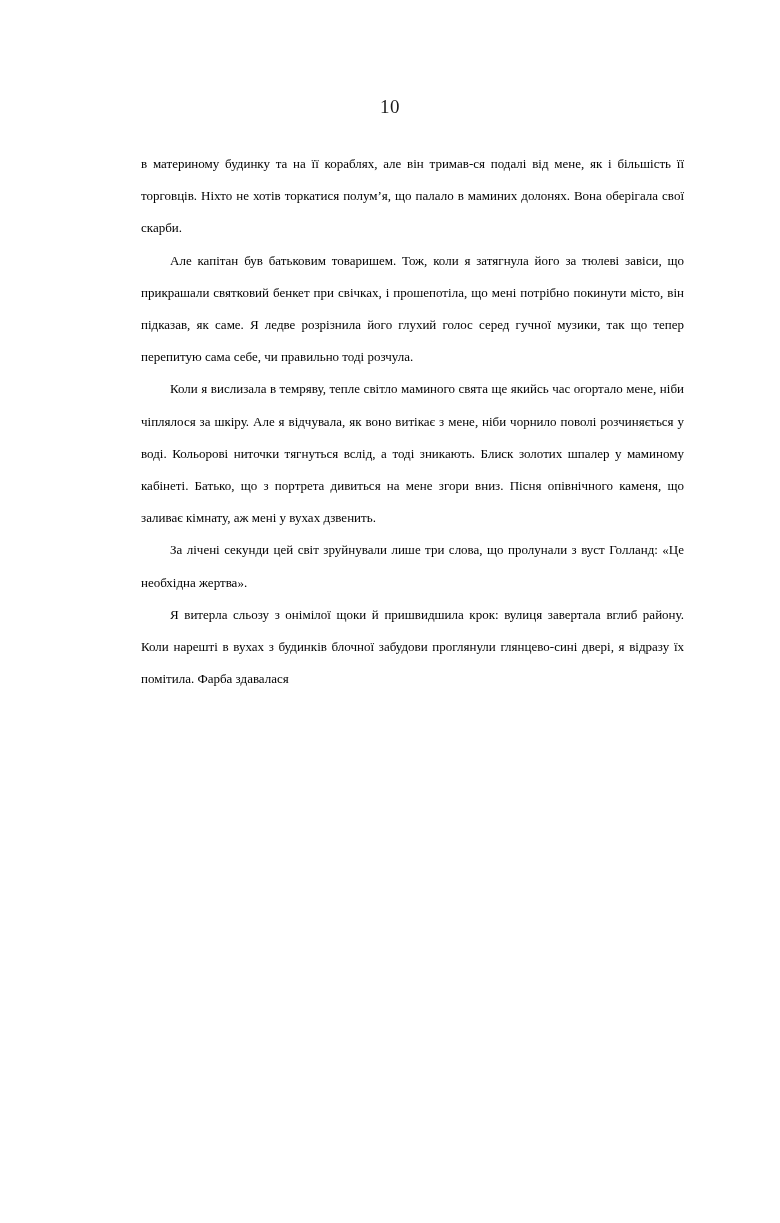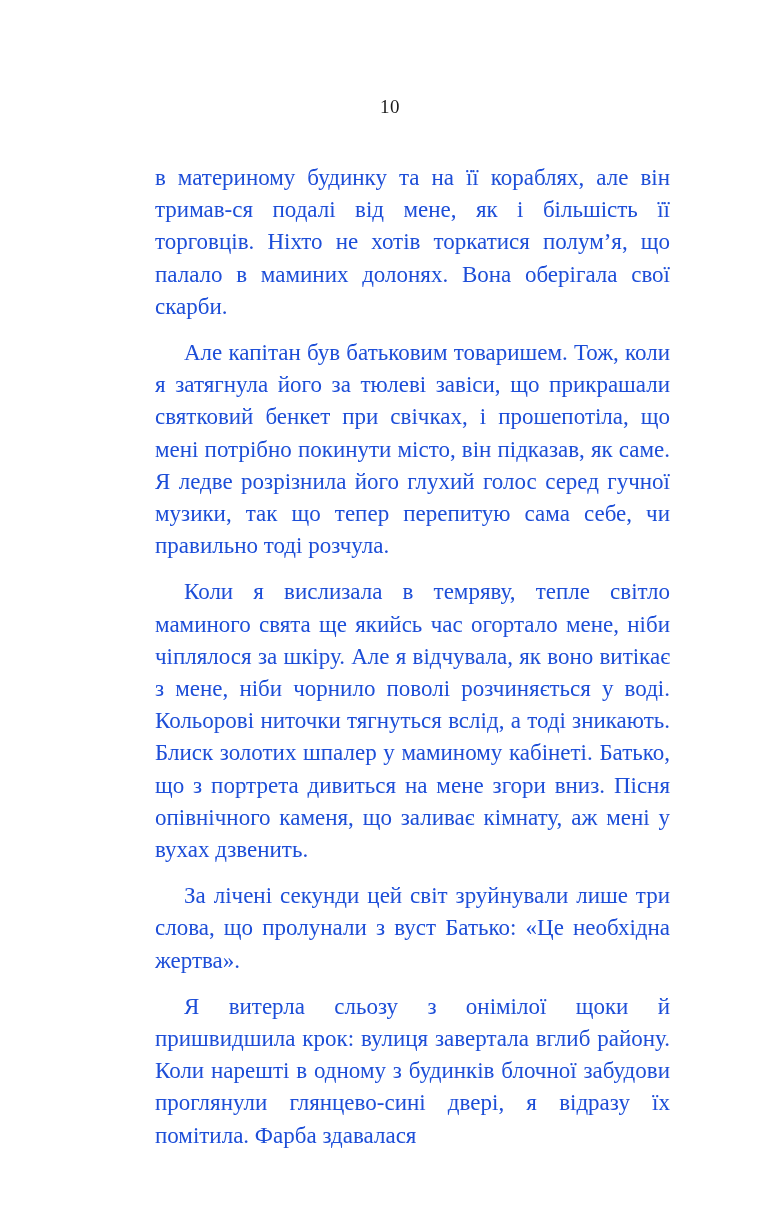--- a/index.html
+++ b/index.html
@@ -32,43 +32,43 @@
     letter-spacing: 0.5px;
     color: #1a1a1a;
   }
   .text-body {
     position: absolute;
     top: 148px;
     left: 141px;
     width: 543px;
   }
   .text-body p {
-    margin: 14px;
-    font-size: 23px;
+    margin: 0;
+    font-size: 13px;
     line-height: 32.2px;
     text-align: justify;
     text-justify: inter-word;
-    color: #1d4ed8;
+    color: #000000;
     hyphens: manual;
   }
   .text-body p.indent {
     text-indent: 29px;
   }
   .text-body p.first {
     text-indent: 0;
   }
 </style>
 </head>
 <body>
 
 <div class="page">
 
   <div class="page-number">10</div>
 
   <div class="text-body">
     <p class="first">в материному будинку та на її кораблях, але він тримав-ся подалі від мене, як і більшість її торговців. Ніхто не хотів торкатися полум’я, що палало в маминих долонях. Вона оберігала свої скарби.</p>
     <p class="indent">Але капітан був батьковим товаришем. Тож, коли я затягнула його за тюлеві завіси, що прикрашали святковий бенкет при свічках, і прошепотіла, що мені потрібно покинути місто, він підказав, як саме. Я ледве розрізнила його глухий голос серед гучної музики, так що тепер перепитую сама себе, чи правильно тоді розчула.</p>
     <p class="indent">Коли я вислизала в темряву, тепле світло маминого свята ще якийсь час огортало мене, ніби чіплялося за шкіру. Але я відчувала, як воно витікає з мене, ніби чорнило поволі розчиняється у воді. Кольорові ниточки тягнуться вслід, а тоді зникають. Блиск золотих шпалер у маминому кабінеті. Батько, що з портрета дивиться на мене згори вниз. Пісня опівнічного каменя, що заливає кімнату, аж мені у вухах дзвенить.</p>
-    <p class="indent">За лічені секунди цей світ зруйнували лише три слова, що пролунали з вуст Батько: «Це необхідна жертва».</p>
-    <p class="indent">Я витерла сльозу з онімілої щоки й пришвидшила крок: вулиця завертала вглиб району. Коли нарешті в одному з будинків блочної забудови проглянули глянцево-сині двері, я відразу їх помітила. Фарба здавалася</p>
+    <p class="indent">За лічені секунди цей світ зруйнували лише три слова, що пролунали з вуст Голланд: «Це необхідна жертва».</p>
+    <p class="indent">Я витерла сльозу з онімілої щоки й пришвидшила крок: вулиця завертала вглиб району. Коли нарешті в вухах з будинків блочної забудови проглянули глянцево-сині двері, я відразу їх помітила. Фарба здавалася</p>
   </div>
 
 </div>
 
 </body></html>

